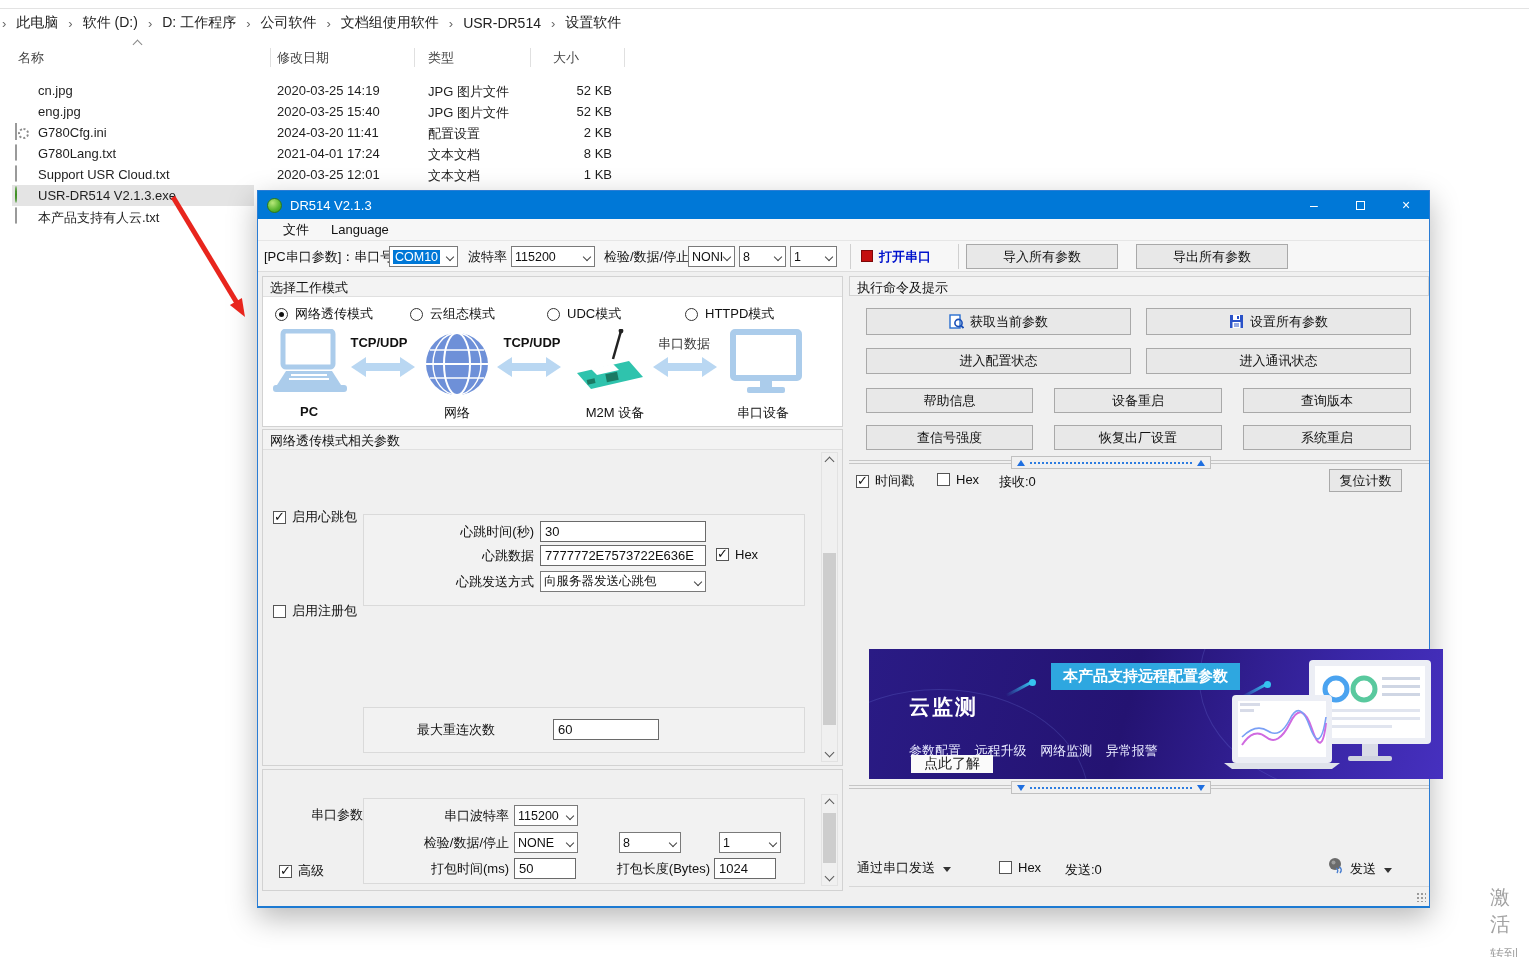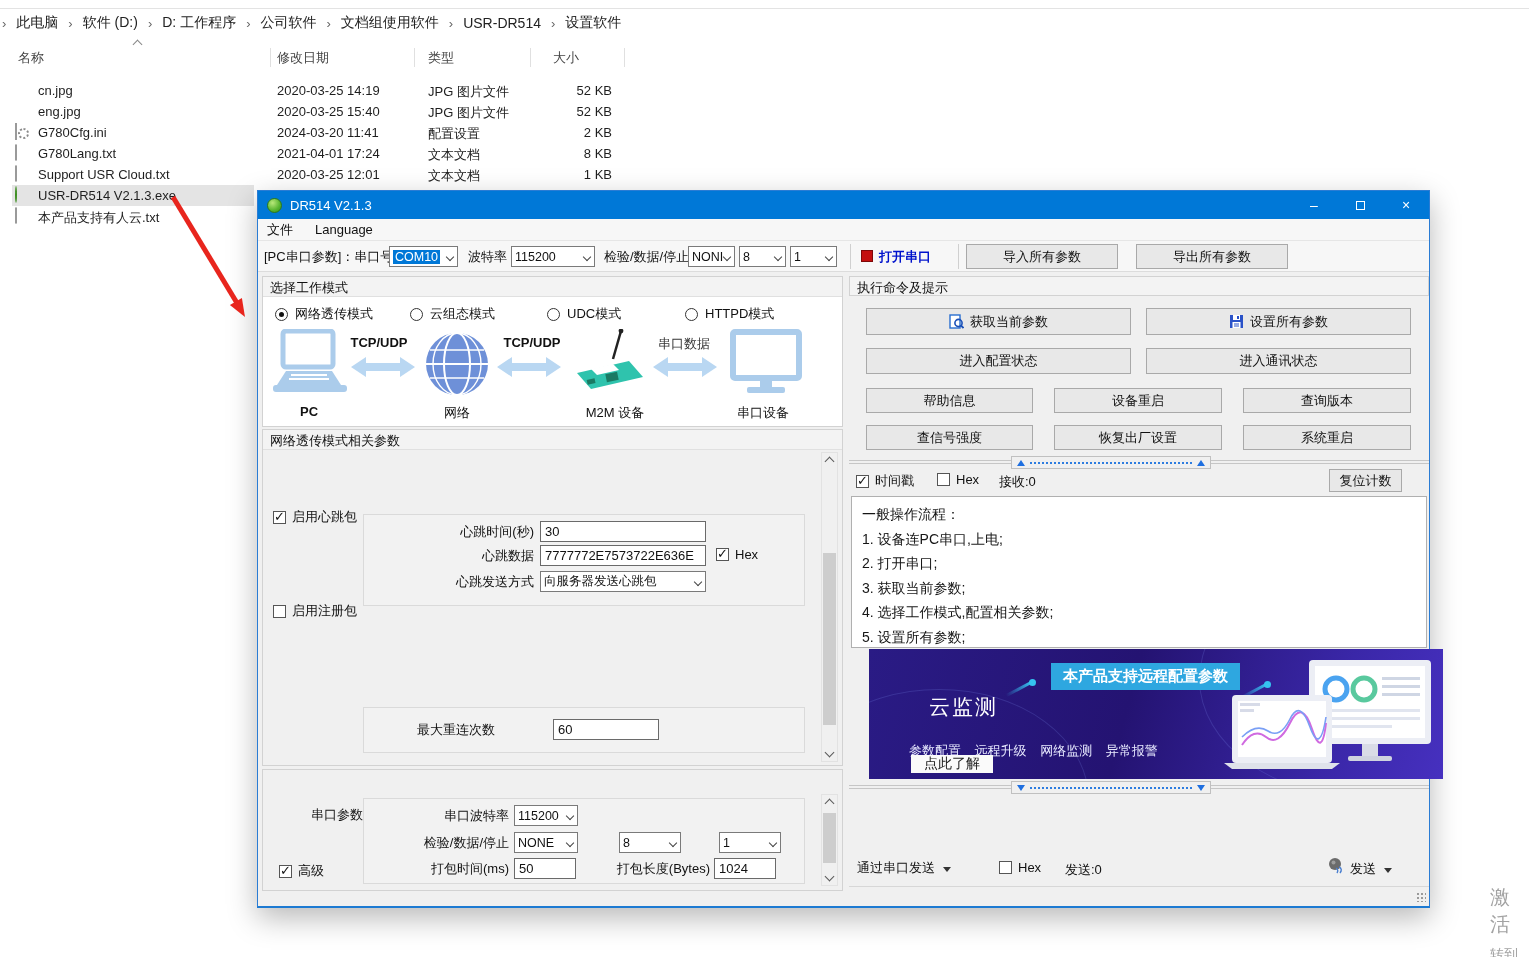--- a/index.html
+++ b/index.html
@@ -37,21 +37,21 @@
   
   #appwin { position:absolute; left:257px; top:190px; width:1173px; height:718px; background:#f0f0f0;
     border:1px solid #2a7cd4; border-bottom:2px solid #1d7ad2; box-shadow:0 10px 28px rgba(0,0,0,.28); z-index:20; font-size:13px; color:#111; }
   #titlebar { position:absolute; left:0; top:0; width:100%; height:28px; background:#0078d7; color:#fff; display:flex; align-items:center; }
   #titlebar .appicon { width:15px; height:15px; margin:0 8px 0 9px; border-radius:50%;
     background:radial-gradient(circle at 35% 30%,#b8e87a,#57b42f 60%,#3a8d1c); border:1px solid #2f7a16; }
   #titlebar .ttl { font-size:13px; }
   #wincontrols { margin-left:auto; display:flex; height:28px; }
   .wbtn { width:46px; height:28px; display:flex; align-items:center; justify-content:center; color:#fff; font-size:14px; }
   .wbtn .sq { width:9px; height:9px; border:1px solid #fff; }
-  #menubar { position:absolute; left:0; top:28px; width:100%; height:22px; background:#f7f7f7; border-bottom:1px solid #e6e6e6; display:flex; align-items:center; gap:22px; padding-left:9px; }
+  #menubar { position:absolute; left:0; top:28px; width:100%; height:22px; background:#f7f7f7; border-bottom:1px solid #e6e6e6; display:flex; align-items:center; gap:22px; padding-left:25px; }
   #toolbar { position:absolute; left:0; top:50px; width:100%; height:31px; background:#f7f7f7; border-bottom:1px solid #dcdcdc; }
   .vsep { position:absolute; top:3px; width:1px; height:25px; background:#d0d0d0; }
 
   .combo { position:absolute; height:21px; background:#fff; border:1px solid #7a7a7a; display:flex; align-items:center; padding:0 3px; font-size:12.5px; overflow:hidden; white-space:nowrap; }
   .combo .chev { margin-left:auto; width:6px; height:6px; border-left:1.4px solid #444; border-bottom:1.4px solid #444; transform:rotate(-45deg); flex:none; margin-right:1px; }
   .combo .sel { background:#0078d7; color:#fff; padding:0 2px; }
   .tinput { position:absolute; height:21px; background:#fff; border:1px solid #6a6a6a; font-size:13px; padding:1px 4px; overflow:hidden; white-space:nowrap; display:flex; align-items:center; }
 
   .cb { width:13px; height:13px; background:#fff; border:1px solid #555; display:inline-block; position:relative; flex:none; }
   .cb.on::after { content:"✓"; position:absolute; left:0px; top:-3px; font-size:13px; color:#111; }
@@ -77,21 +77,21 @@
   .splitter .dots { flex:1; border-top:2px dotted #2e7de0; margin:0 5px; }
   .tri-up { width:0; height:0; border-left:4px solid transparent; border-right:4px solid transparent; border-bottom:6px solid #1f6fe0; }
   .tri-down { width:0; height:0; border-left:4px solid transparent; border-right:4px solid transparent; border-top:6px solid #1f6fe0; }
   .caret-down { display:inline-block; width:0; height:0; border-left:4px solid transparent; border-right:4px solid transparent; border-top:5px solid #333; margin-left:8px; }
 
   #logarea { position:absolute; background:#fff; border:1px solid #b0b0b0; padding:5px 10px; font-size:14px; color:#151515; line-height:24.5px; }
 
   #banner { position:absolute; overflow:hidden; background:linear-gradient(105deg,#2a1b85 0%,#241372 45%,#3a27a8 80%,#4630bf 100%); }
   #banner .curve { position:absolute; border:1px solid rgba(140,160,255,.18); border-radius:50%; }
   #banner .badge { position:absolute; background:#2ea7e0; color:#fff; font-size:15px; font-weight:bold; padding:4px 12px; }
-  #banner .btitle { position:absolute; color:#fff; font-size:21px; font-weight:normal; letter-spacing:2px;margin-left:20px; }
+  #banner .btitle { position:absolute; color:#fff; font-size:21px; font-weight:bold; letter-spacing:2px; }
   #banner .bfeat { position:absolute; color:#e8eaff; font-size:13px; word-spacing:10px; }
   #banner .bcta { position:absolute; background:#fafafa; color:#222; font-size:14px; padding:0 13px; }
   .comet { position:absolute; width:7px; height:7px; border-radius:50%; background:#35c3f0; }
   .comet::before { content:""; position:absolute; left:-26px; top:2px; width:28px; height:3px; background:linear-gradient(90deg,transparent,#35c3f0); transform:rotate(-28deg); transform-origin:right center; }
 
   #statusbar { position:absolute; background:#f0f0f0; border-top:1px solid #d7d7d7; }
   .grip { position:absolute; right:3px; bottom:3px; width:10px; height:10px;
     background-image:radial-gradient(circle,#9a9a9a 1px,transparent 1.2px); background-size:4px 4px; }
 
   #watermark { position:absolute; left:1490px; top:884px; color:#a3a3a3; z-index:60; }
@@ -457,28 +457,20 @@
     </div>
     <div class="cblab" style="left:88px;top:196px">
       <span class="cb"></span>
       <span>Hex</span>
     </div>
     <span class="abs" style="left:150px;top:197px">接收:0</span>
     <div class="btn" style="left:480px;top:193px;width:73px;height:23px">
       <span>复位计数</span>
     </div>
 
-    <div id="logarea" style="left:2px;top:220px;width:576px;height:152px">
-      <div>一般操作流程：</div>
-      <div>1. 设备连PC串口,上电;</div>
-      <div>2. 打开串口;</div>
-      <div>3. 获取当前参数;</div>
-      <div>4. 选择工作模式,配置相关参数;</div>
-      <div>5. 设置所有参数;</div>
-    </div>
 
     <div id="banner" style="left:20px;top:373px;width:574px;height:130px">
       <div class="curve" style="left:-80px;top:40px;width:300px;height:220px"></div>
       <div class="curve" style="left:330px;top:-90px;width:340px;height:240px"></div>
       <span class="comet" style="left:160px;top:30px"></span>
       <span class="comet" style="left:395px;top:32px"></span>
       <div class="badge" style="left:182px;top:14px">本产品支持远程配置参数</div>
       <div class="btitle" style="left:40px;top:44px">云监测</div>
       <div class="bfeat" style="left:40px;top:93px">参数配置 远程升级 网络监测 异常报警</div>
       <div class="bcta" style="left:42px;top:106px">点此了解</div>

